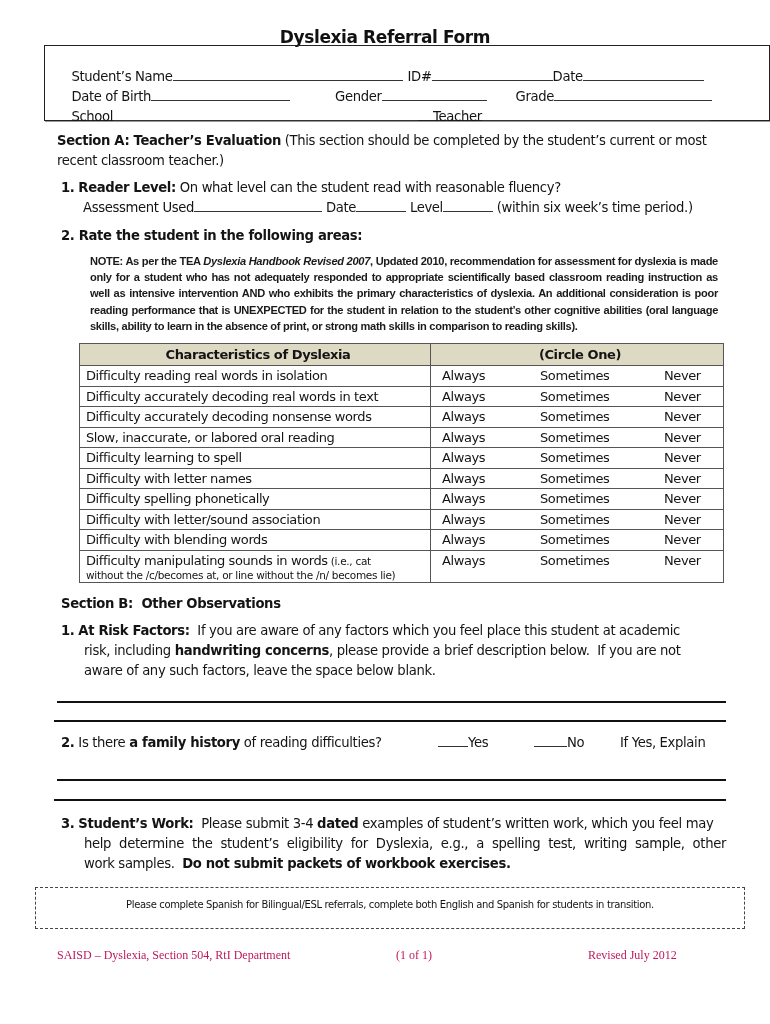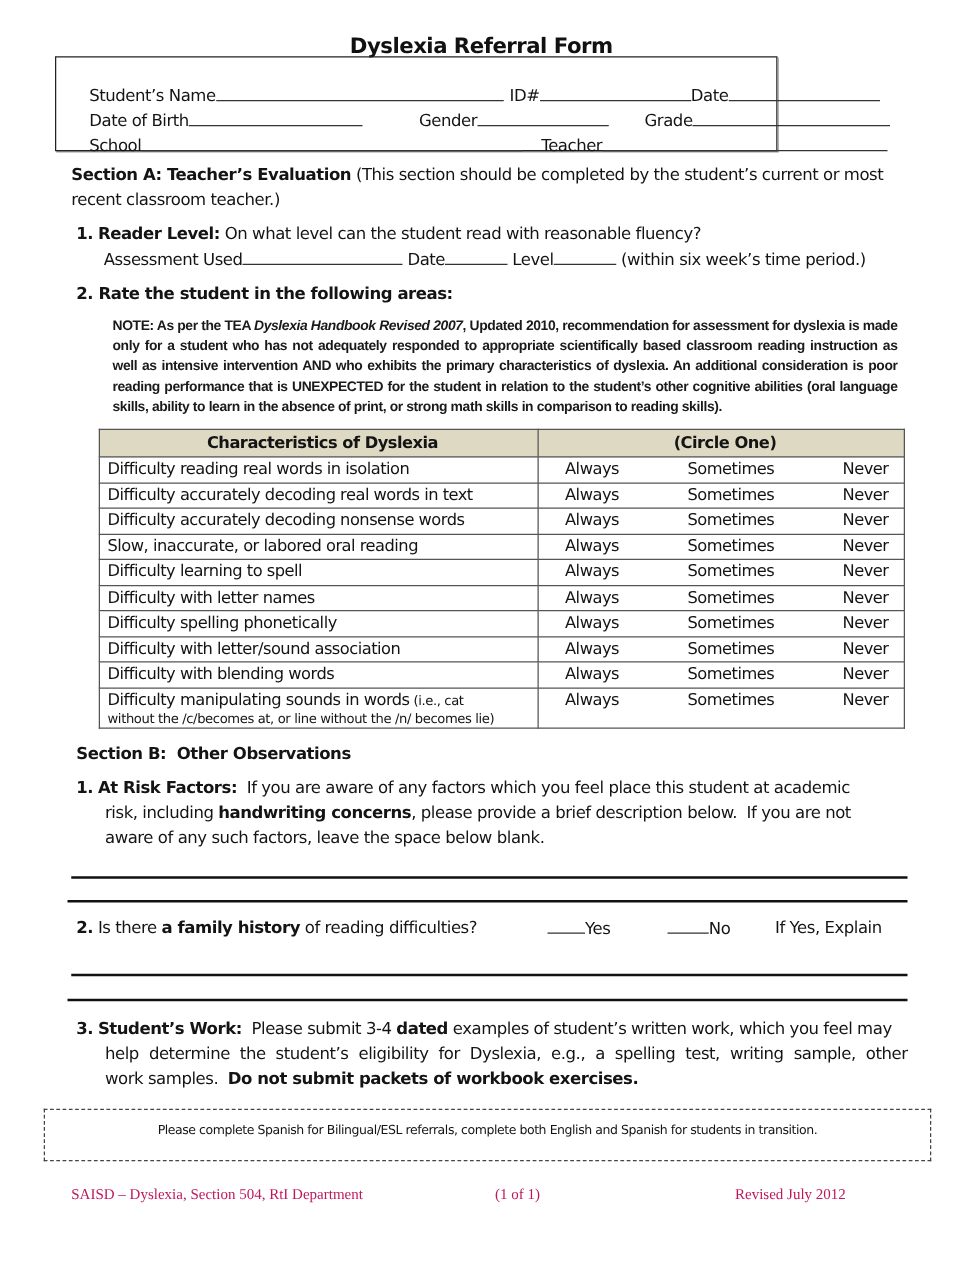--- a/index.html
+++ b/index.html
@@ -2,29 +2,29 @@
 <html><head>
 <meta charset="utf-8">
 <style>
   * { box-sizing: border-box; margin: 0; padding: 0; }
   html, body { width: 770px; height: 1024px; background: #ffffff; overflow: hidden; }
   body { position: relative; font-family: "DejaVu Sans", sans-serif; color: #111; }
   .abs { position: absolute; }
   .hand { font-family: "DejaVu Sans", sans-serif; font-size: 13.2px; letter-spacing: -0.35px; color: #141414; }
   .b { font-weight: bold; }
   .title { left: 0; width: 770px; top: 27px; text-align: center; font-size: 17px; font-weight: bold; letter-spacing: -0.4px; }
-  .hdrbox { left: 44px; top: 45px; width: 578px; height: 76px; border: 1.5px solid #222; box-shadow: 1px 1px 0 #999; }
+  .hdrbox { left: 44px; top: 45px; width: 726px; height: 76px; border: 1.5px solid #222; box-shadow: 1px 1px 0 #999; }
   .hdrrow { position: absolute; left: 11px; white-space: pre; }
   .ul { display: inline-block; border-bottom: 1.2px solid #333; height: 12px; vertical-align: baseline; }
   .note { left: 90px; top: 253px; width: 628px; font-family: "Liberation Sans", sans-serif; font-size: 11.1px; font-weight: bold; line-height: 16.2px; text-align: justify; letter-spacing: -0.3px; color: #1a1a1a; }
   table.chars { position: absolute; left: 79px; top: 343px; width: 645px; border-collapse: collapse; }
   table.chars td, table.chars th { border: 1px solid #555; font-family: "DejaVu Sans", sans-serif; font-size: 13px; letter-spacing: -0.4px; color: #141414; height: 20.5px; padding: 0 0 0 6px; vertical-align: middle; font-weight: normal; }
   table.chars th { background: #ddd9c3; font-weight: bold; height: 22px; text-align: center; }
   table.chars td.c1 { width: 351px; }
-  table.chars td.opts { padding-left: 21px; }
+  table.chars td.opts { padding-left: 11px; }
   .opt { display: inline-block; }
   .opt-a { width: 98px; }
   .opt-s { width: 124px; }
   .small { font-size: 10.5px; letter-spacing: -0.3px; }
   .rule { position: absolute; height: 2px; background: #111; }
   .dashbox { left: 35px; top: 887px; width: 710px; height: 42px; border: 1.3px dashed #444; }
   .footer { font-family: "Liberation Serif", serif; font-size: 12px; color: #be185d; top: 948px; }
   .blank { display: inline-block; border-bottom: 1.2px solid #333; height: 12px; }
 </style>
 </head>

